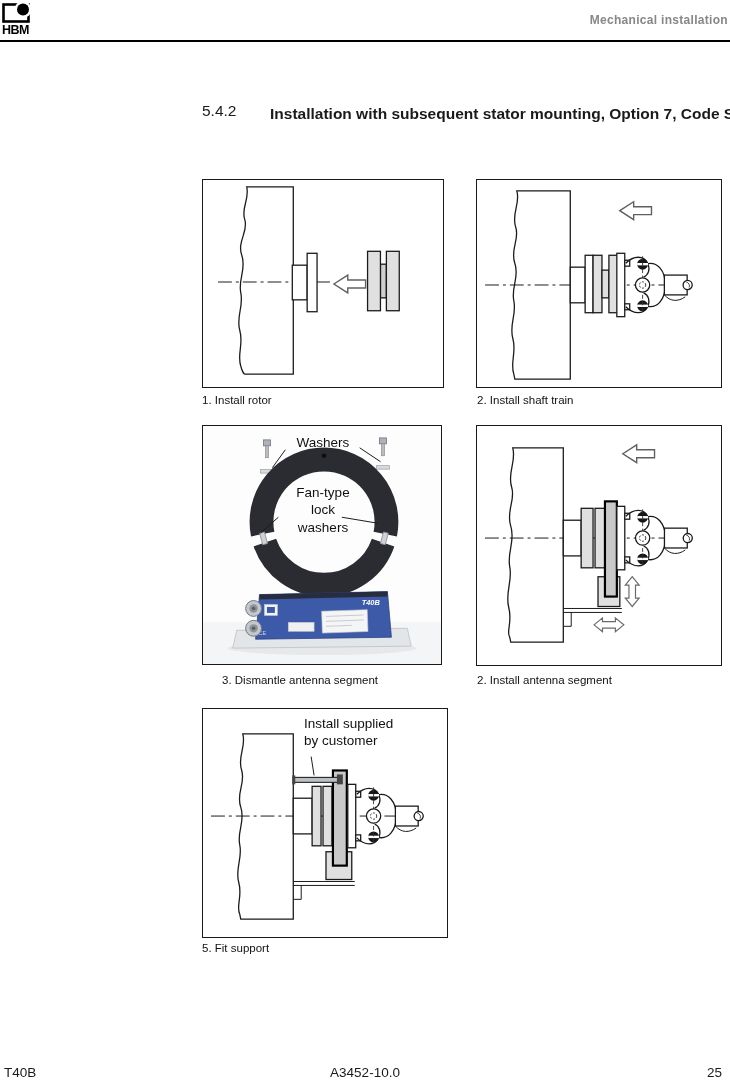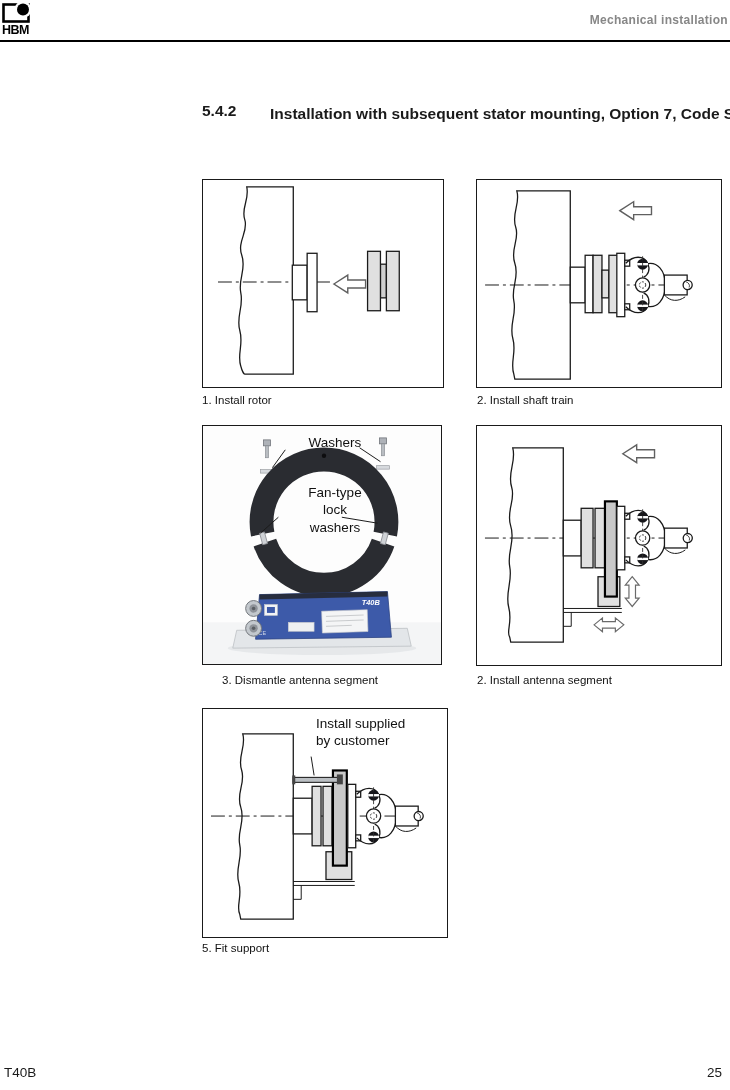--- a/index.html
+++ b/index.html
@@ -3,27 +3,27 @@
 <meta charset="utf-8">
 <style>
   html,body{margin:0;padding:0;background:#e8e8e8;}
   .page{position:relative;width:730px;height:1090px;background:#ffffff;
         font-family:"Liberation Sans",sans-serif;color:#1a1a1a;overflow:hidden;margin:0 auto;}
   .abs{position:absolute;}
   
   .hdr-title{top:13px;right:2px;font-size:12px;font-weight:bold;color:#878787;letter-spacing:.3px;}
   .hdr-rule{top:40px;left:0;width:730px;height:1.6px;background:#000;}
   
-  .sec-num{left:202px;top:102px;font-size:15.5px;font-weight:bold;}
+  .sec-num{left:202px;top:102px;font-size:15.5px;font-weight:normal;}
   .sec-title{left:270px;top:102px;width:466px;font-size:15.5px;font-weight:bold;line-height:23px;}
   
   .fig{border:1.3px solid #1a1a1a;box-sizing:border-box;background:#fff;}
   .fig svg{display:block;width:100%;height:100%;}
   .caption{font-size:11.5px;color:#111;}
-  .figlabel{font-size:13.5px;color:#111;line-height:1.28;padding-left:12px;}
+  .figlabel{font-size:13.5px;color:#111;line-height:1.28;}
   .prelabel{white-space:pre-line;}
   
   .foot{top:1065px;left:0;width:730px;height:18px;font-size:13.5px;}
   .foot .fl{position:absolute;left:4px;}
   .foot .fc{position:absolute;left:0;width:730px;text-align:center;}
   .foot .fr{position:absolute;right:8px;}
   
   .ln{fill:none;stroke:#1a1a1a;stroke-width:1.3;}
   .thin{fill:none;stroke:#1a1a1a;stroke-width:1;}
   .fillw{fill:#fff;stroke:#1a1a1a;stroke-width:1.3;}
@@ -232,16 +232,17 @@
         </g>
       <line x1="109" y1="48" x2="112" y2="67" class="thin"></line>
     </svg>
     <div class="abs figlabel prelabel" style="left:101px;top:6px;width:130px;">Install supplied
 by customer</div>
   </div>
   <div class="abs caption" style="left:202px;top:942px;">5. Fit support</div>
 
   <div class="abs foot">
     <span class="fl">T40B</span>
+    <span class="fc">A3452-10.0</span>
     <span class="fr">25</span>
   </div>
 
 </div>
 
 </body></html>

